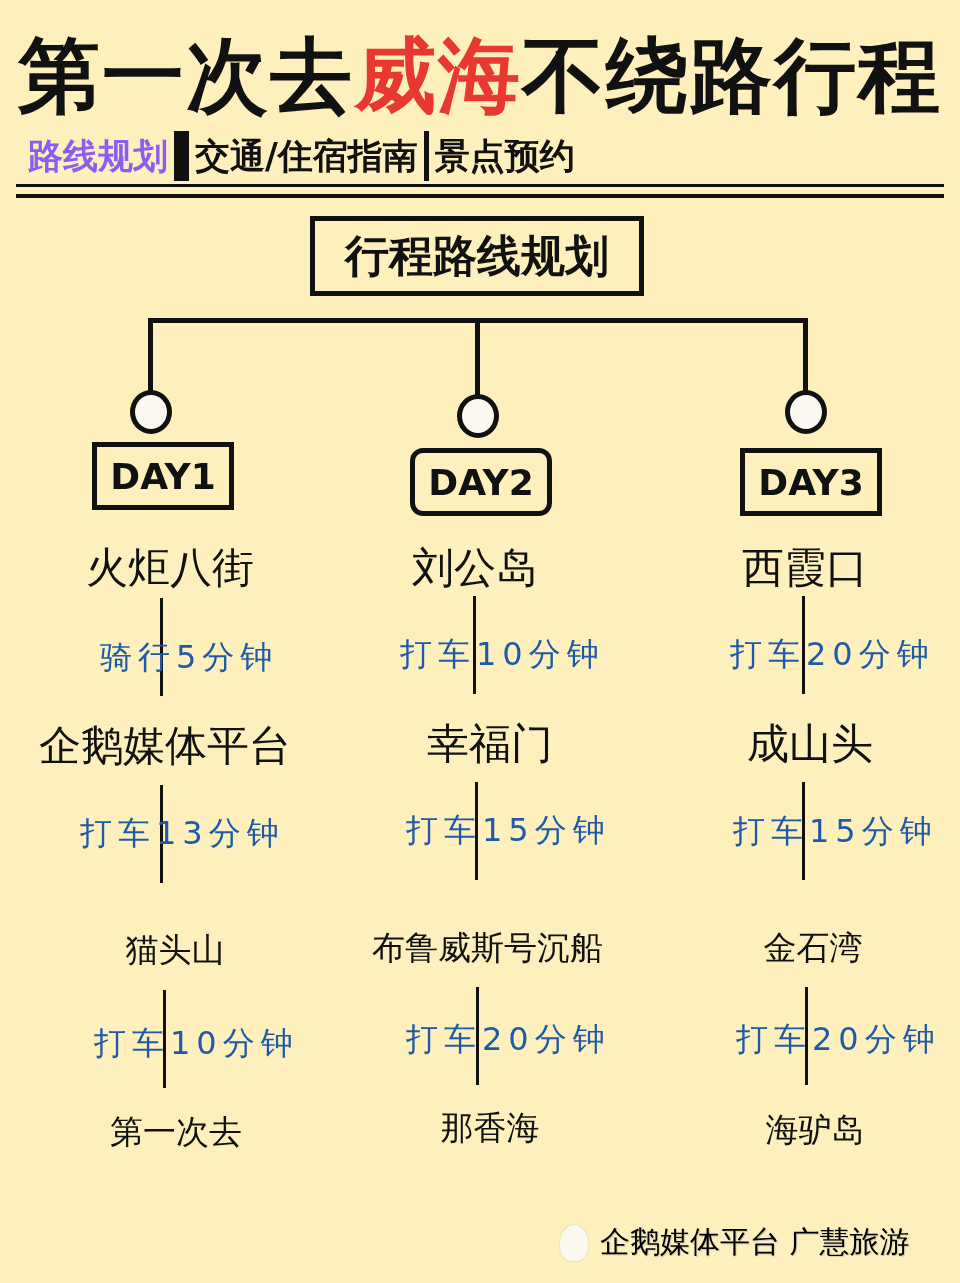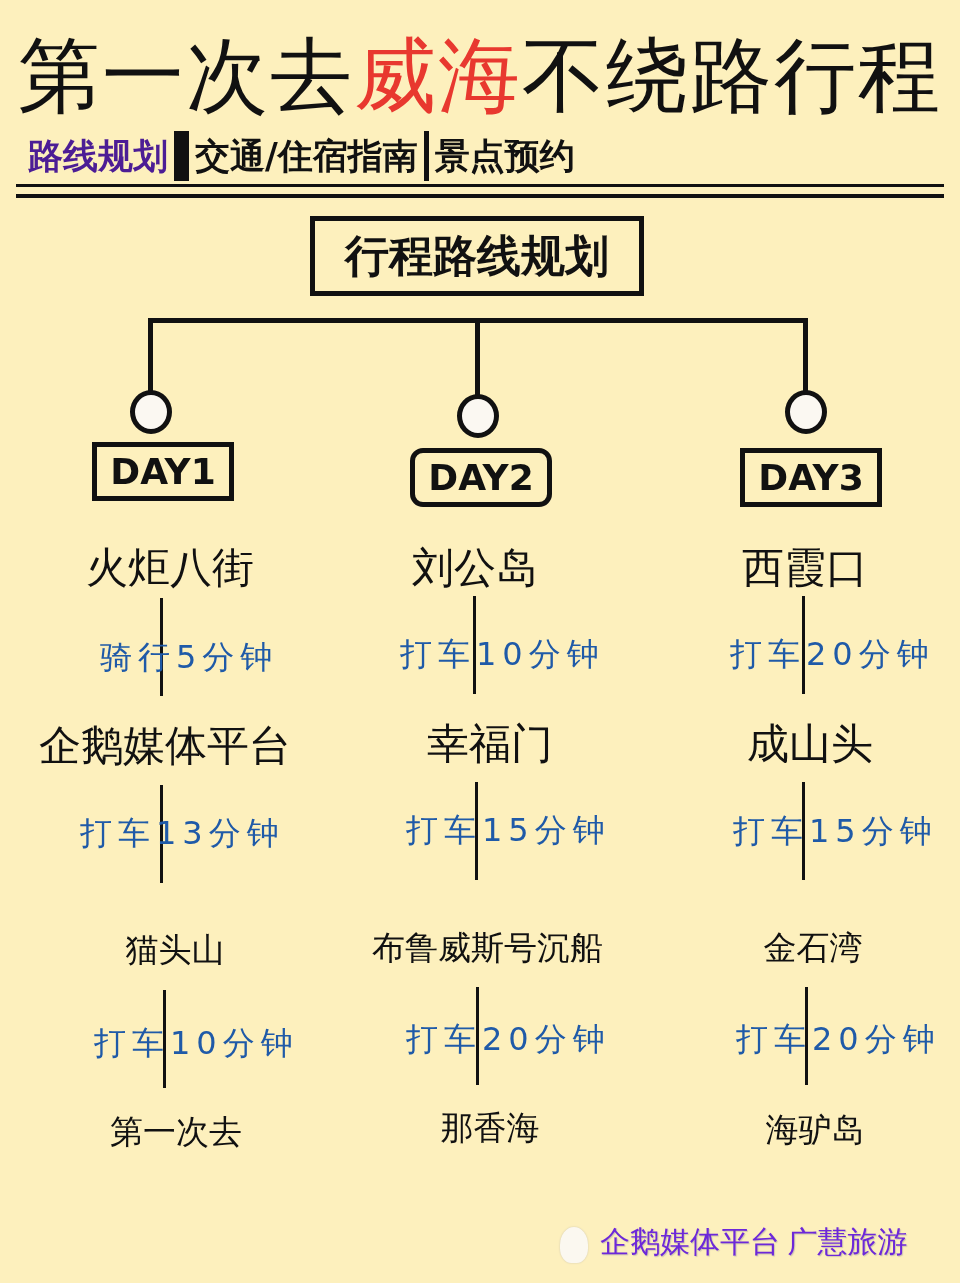--- a/index.html
+++ b/index.html
@@ -1,35 +1,35 @@
 <!DOCTYPE html>
 <html><head>
 <meta charset="utf-8">
 <style>
   html,body{margin:0;padding:0;}
   body{width:960px;height:1283px;background:#fdf0bd;position:relative;overflow:hidden;font-family:"DejaVu Sans","Liberation Sans",sans-serif;color:#111;}
   .abs{position:absolute;}
-  .title{left:0;top:22px;width:960px;text-align:center;font-size:82px;font-weight:normal;letter-spacing:2px;color:#111;white-space:nowrap;}
+  .title{left:0;top:22px;width:960px;text-align:center;font-size:82px;font-weight:bold;letter-spacing:2px;color:#111;white-space:nowrap;}
   .title .hl{color:#e8382f;}
   .navbar{left:22px;top:130px;width:920px;height:52px;display:flex;align-items:center;}
   .nav-item{font-size:35px;font-weight:bold;color:#111;padding:0 6px;white-space:nowrap;line-height:52px;}
-  .nav-item.active{color:#4c1d95;}
+  .nav-item.active{color:#8b5cf6;}
   .nav-sep{width:5px;height:50px;background:#111;}
   .rule1{left:16px;top:184px;width:928px;height:3px;background:#111;}
   .rule2{left:16px;top:194px;width:928px;height:4px;background:#111;}
   .plan-box{left:310px;top:216px;width:334px;height:80px;border:5px solid #111;box-sizing:border-box;display:flex;align-items:center;justify-content:center;font-size:44px;font-weight:bold;}
   .hbar{left:148px;top:318px;width:660px;height:5px;background:#111;}
   .vline{width:5px;background:#111;}
   .node{width:42px;height:44px;border:5px solid #111;border-radius:50%;background:#fbf8f2;box-sizing:border-box;}
-  .day-box{height:59px;border:5px solid #111;box-sizing:border-box;display:flex;align-items:center;justify-content:center;font-size:36px;font-weight:bold;}
+  .day-box{height:68px;border:5px solid #111;box-sizing:border-box;display:flex;align-items:center;justify-content:center;font-size:36px;font-weight:bold;}
   .place{font-size:42px;color:#111;text-align:center;white-space:nowrap;}
   .place.sm{font-size:33px;}
   .transit{font-size:32px;color:#1f5aa8;letter-spacing:6px;white-space:nowrap;}
   .stem{width:3px;background:#111;}
-  .watermark{left:560px;top:1222px;font-size:30px;color:#6d28d9;display:flex;align-items:flex-end;gap:12px;text-shadow:1px 1px 1px #cfc6ae;font-family:Liberation Serif, serif;}
+  .watermark{left:560px;top:1222px;font-size:30px;color:#000000;display:flex;align-items:center;gap:12px;text-shadow:1px 1px 1px #cfc6ae;}
   .penguin{width:28px;height:36px;background:#fbf8f0;border-radius:50% 50% 40% 40%;box-shadow:0 0 2px #cfc6ae;}
 </style>
 </head>
 <body>
 
 <div class="abs title">
   <span>第一次去</span><span class="hl">威海</span><span>不绕路行程</span>
 </div>
 
 <div class="abs navbar">

